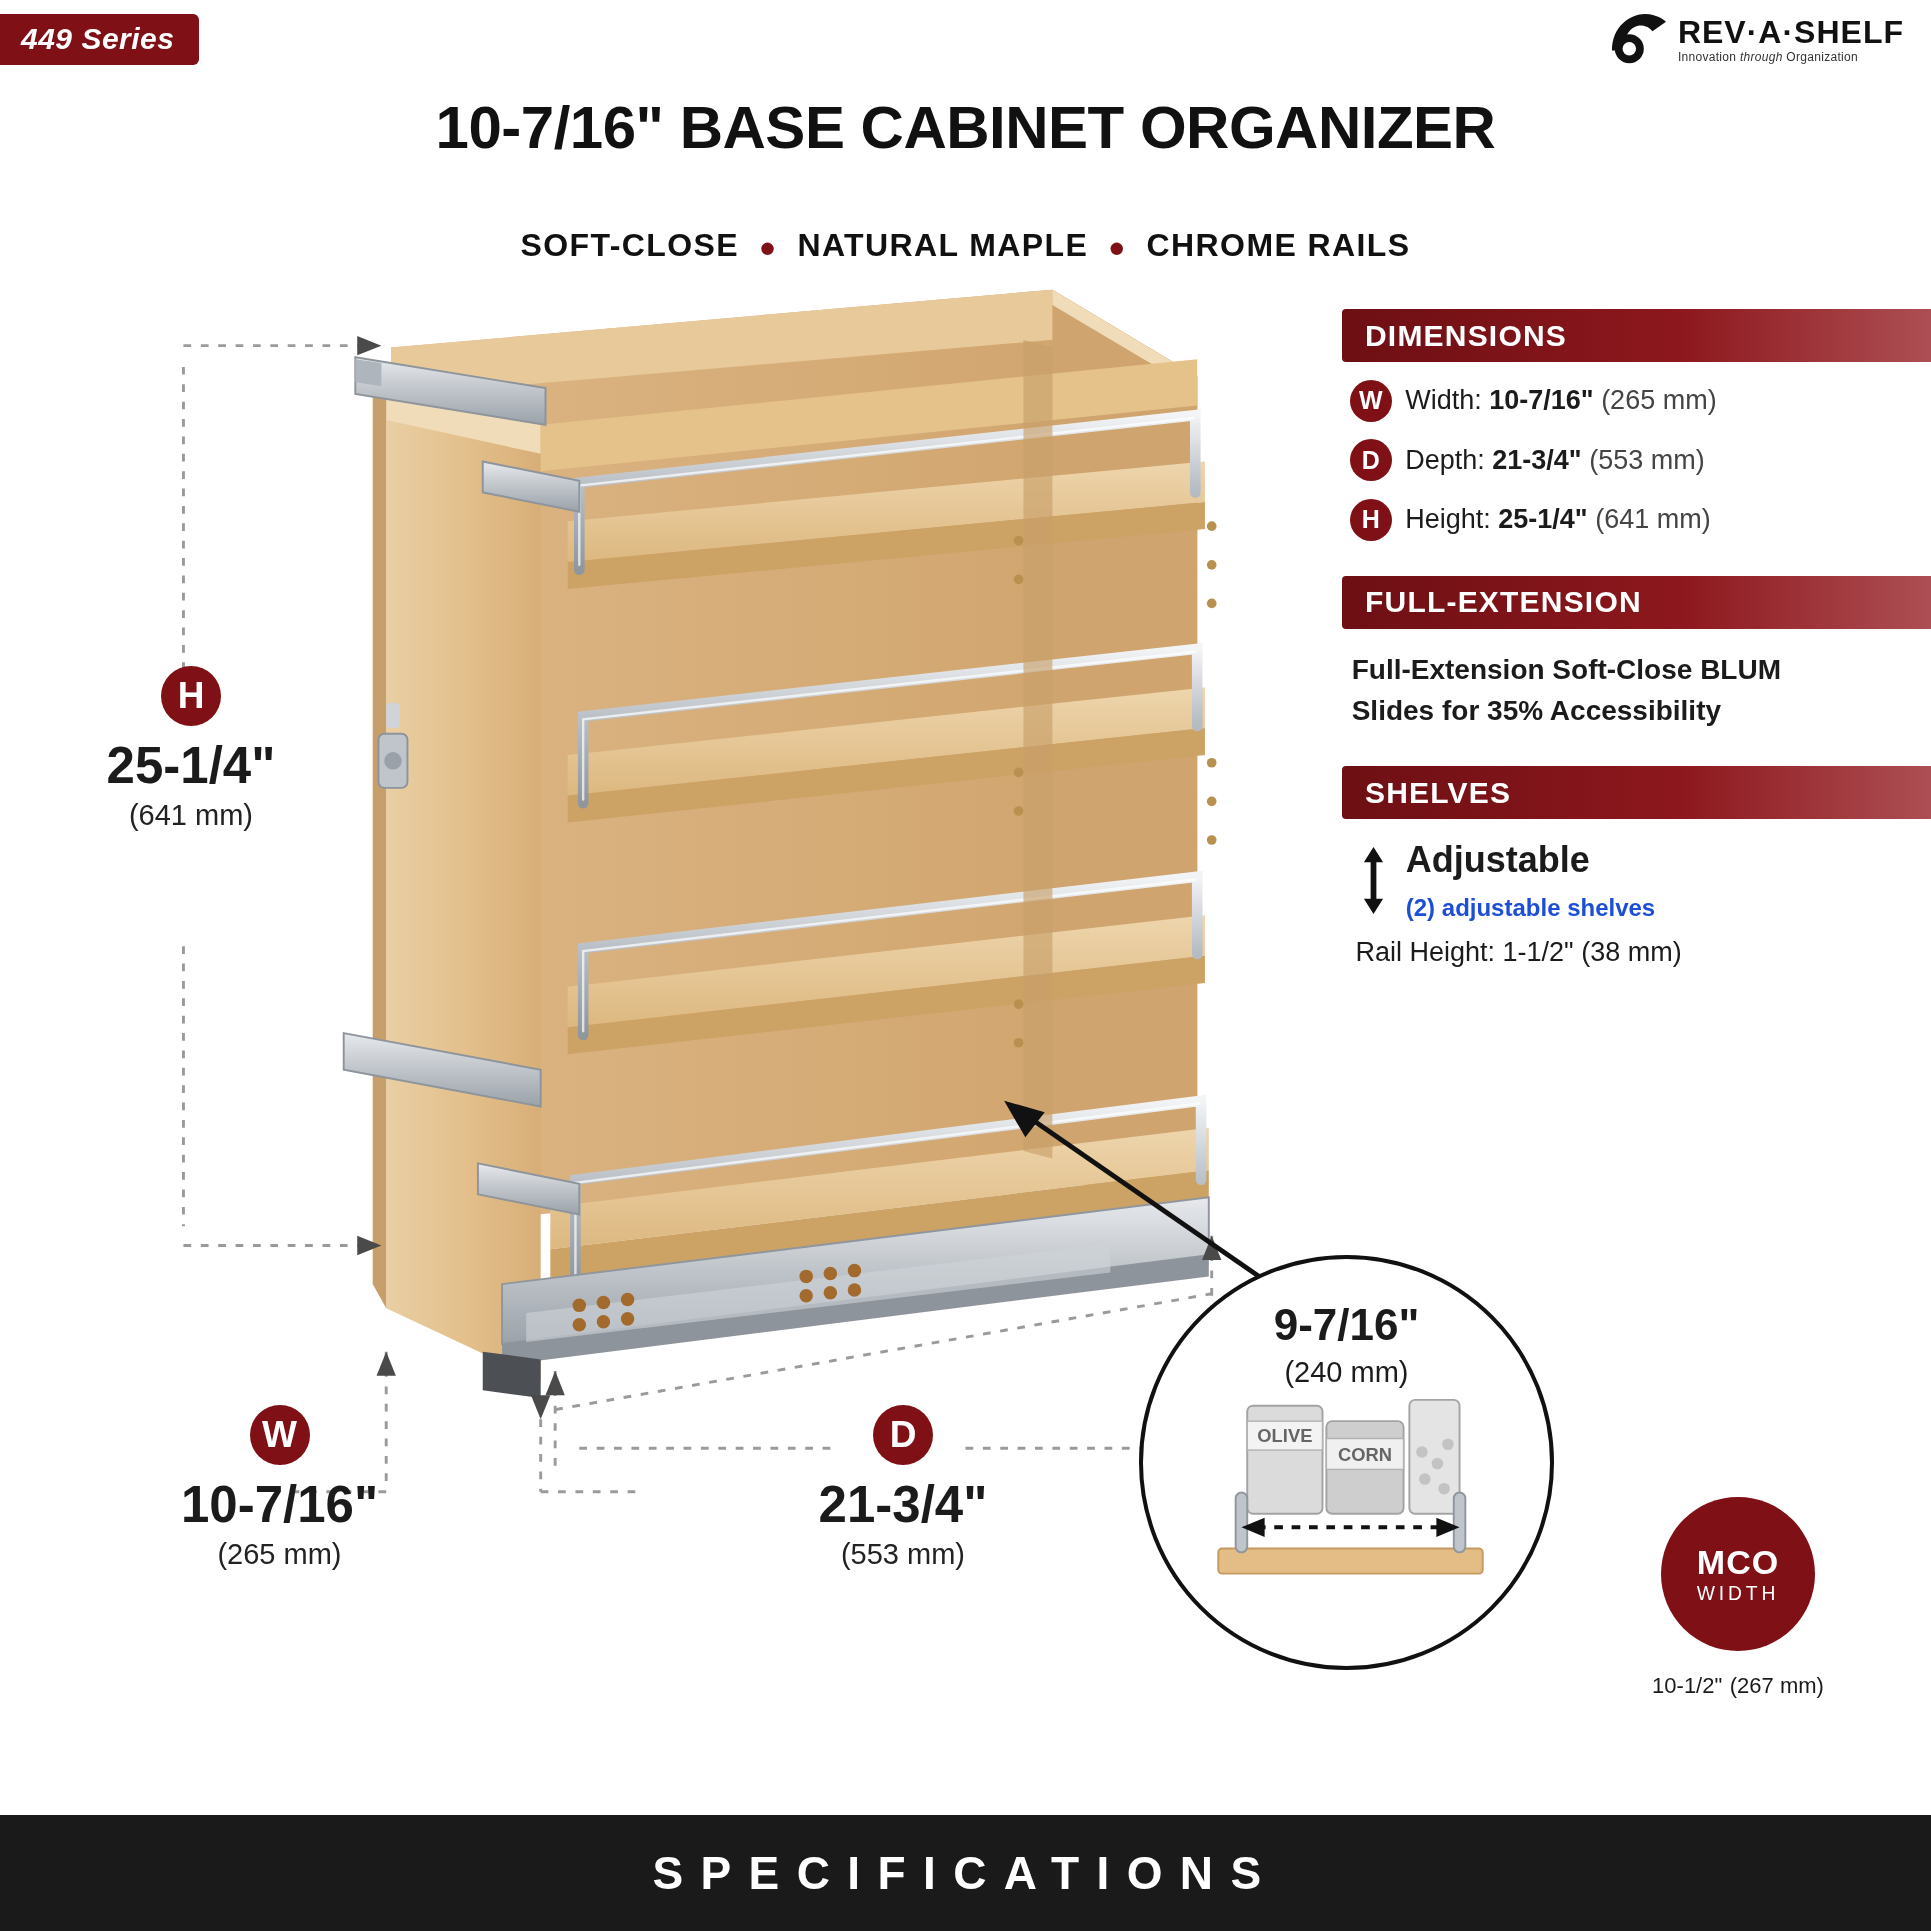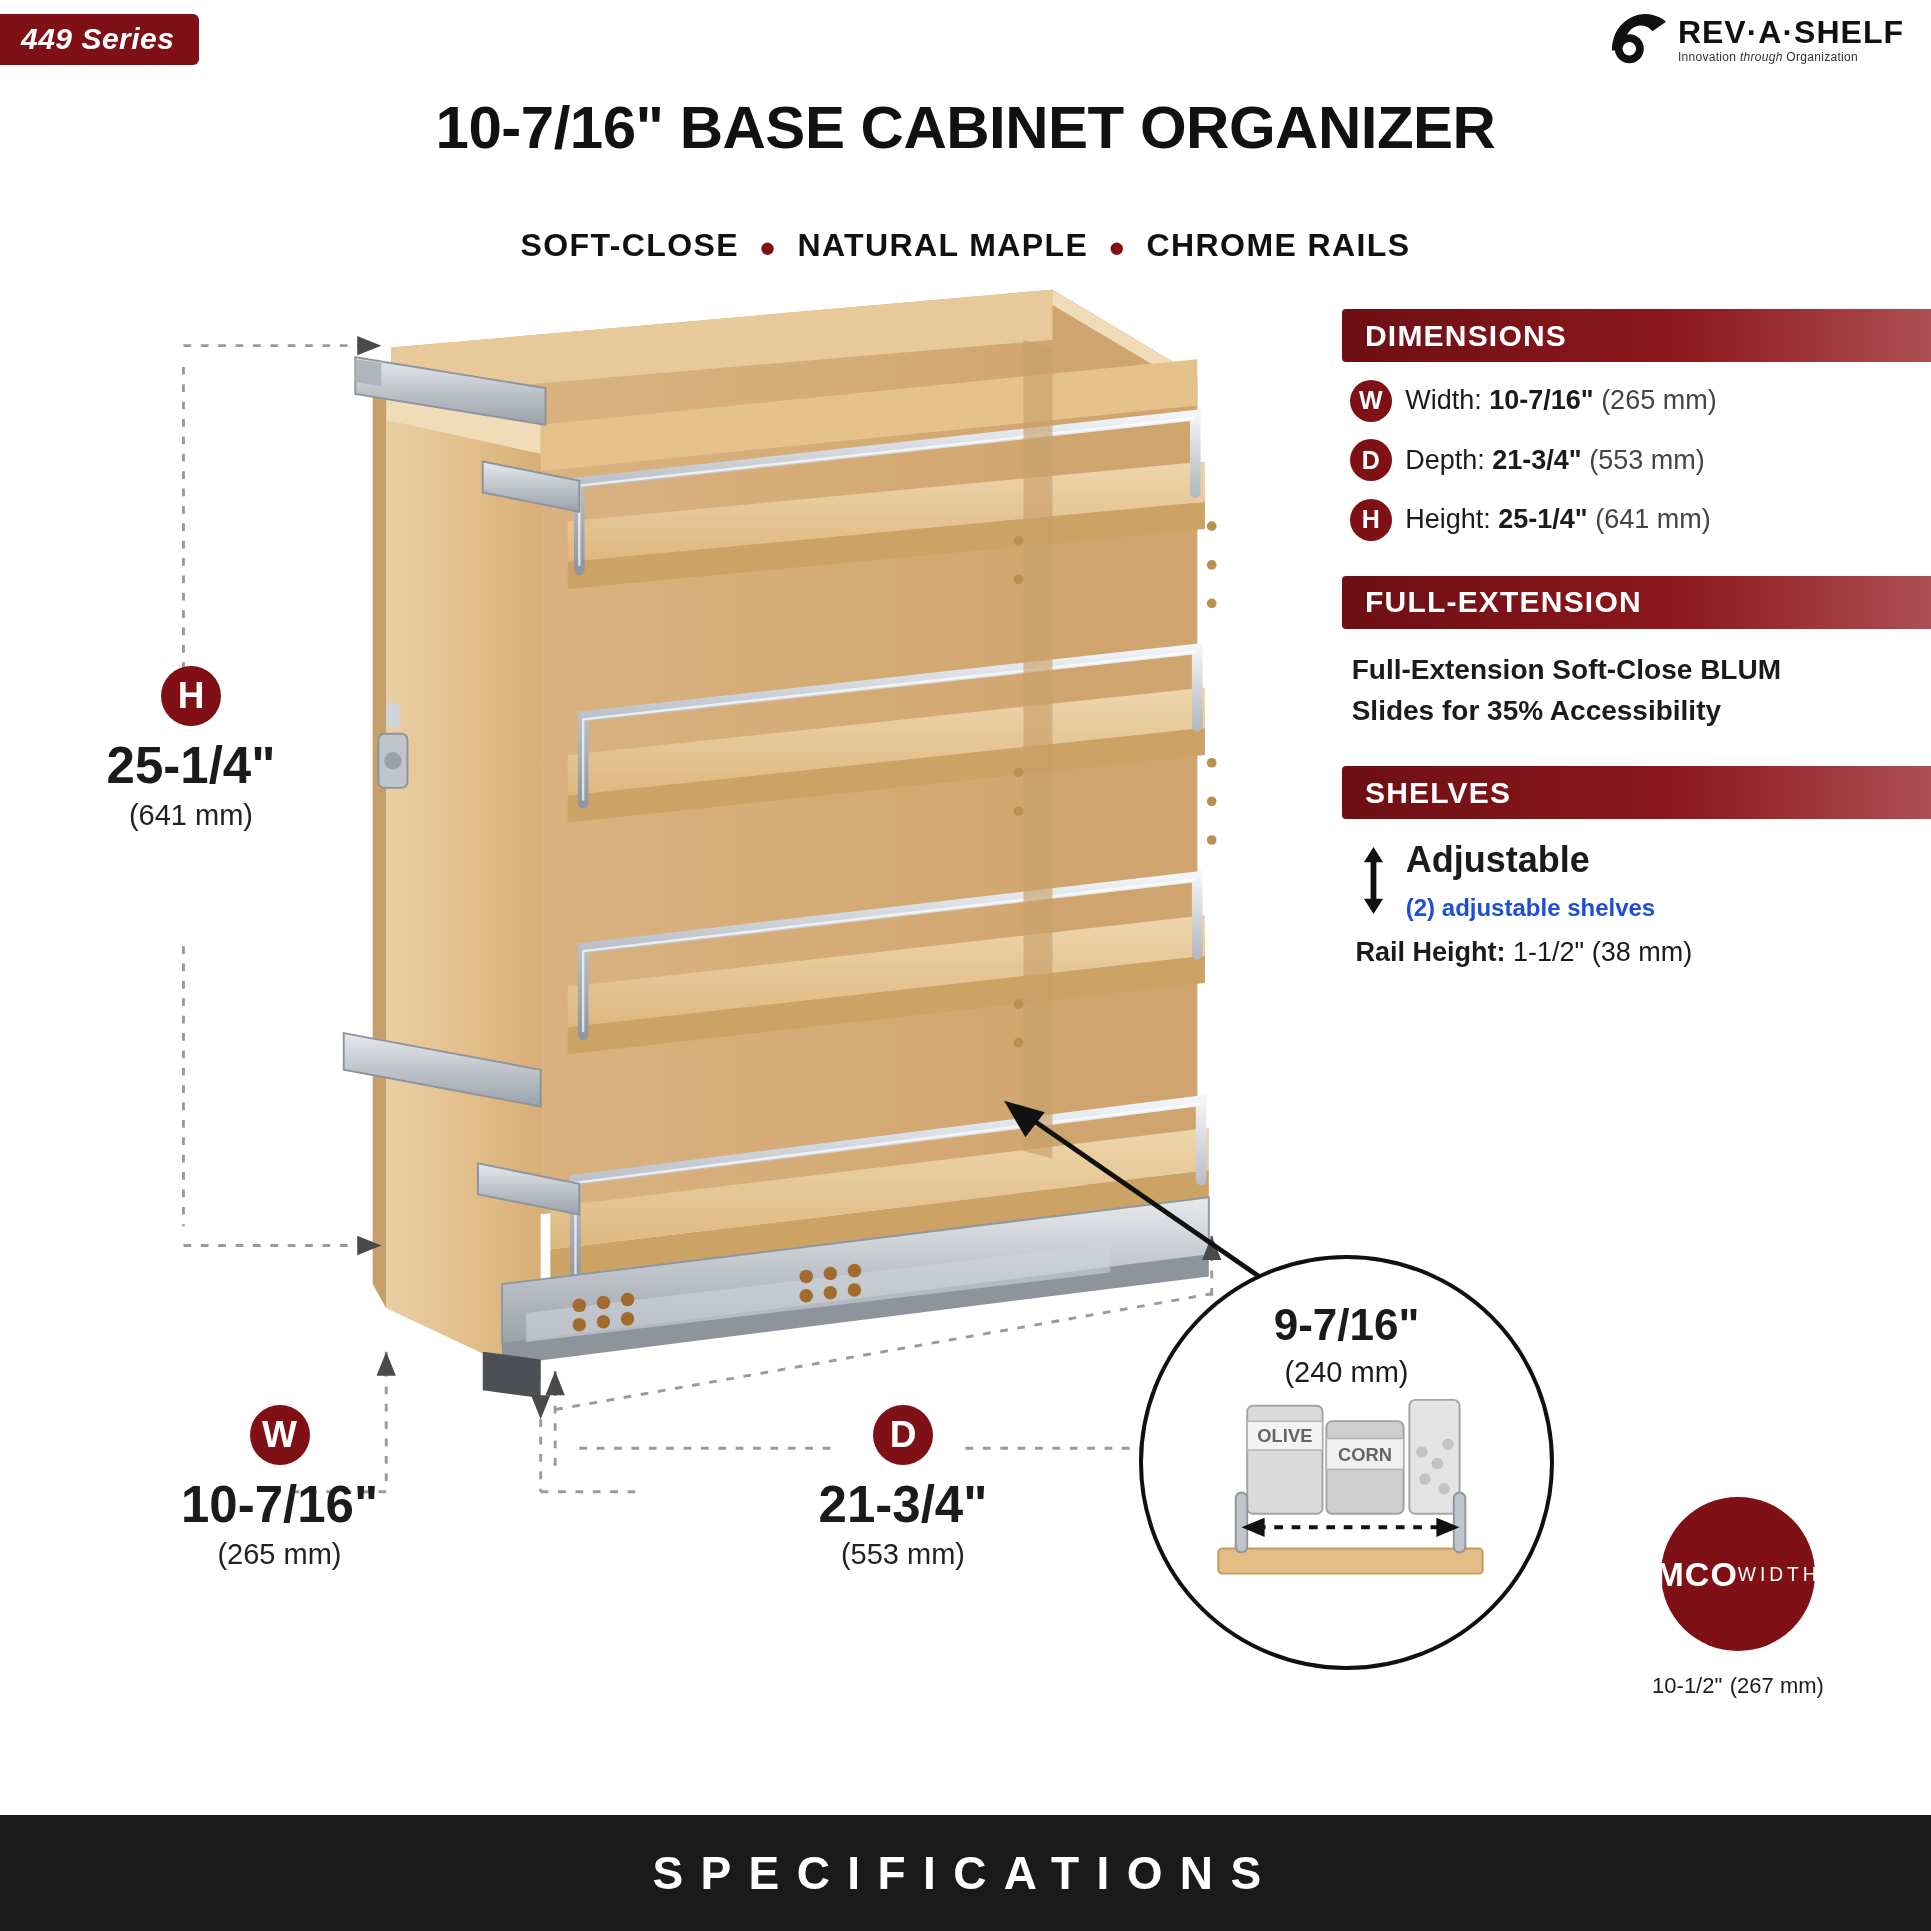--- a/index.html
+++ b/index.html
@@ -70,21 +70,21 @@
   .spectext b{ font-weight:bold; }
   .spectext .mm{ color:#444; }
 
   .block-text{ margin:21px 0 0 9.7px; font-size:28px; font-weight:bold; line-height:1.45; }
 
   .shelfrow{ display:flex; align-items:center; gap:15.4px; margin:19.3px 0 0 15.4px; }
   .arrows{ width:33px; display:flex; flex-direction:column; align-items:center; }
   .shelf-lines .l1{ font-weight:bold; font-size:36px; }
   .shelf-lines .l2{ font-size:24px; color:#1d4ed8; margin-top:13px;font-weight:bold; }
   .railheight{ margin:15.4px 0 0 13.5px; font-size:27px; }
-  .railheight b{ font-weight:bold;margin-top:27px; }
+  .railheight b{ font-weight:normal;margin-top:27px; }
 
   
   .dimcall{ position:absolute; text-align:center; }
   .dimcall .letter{
     width:60px;height:60px;border-radius:50%;
     background:#7e1016;color:#fff;font-weight:bold;font-size:37px;
     display:flex;align-items:center;justify-content:center;margin:0 auto;
   }
   .dimcall .big{ font-weight:bold; font-size:51px; margin-top:9.7px; white-space:nowrap; }
   .dimcall .small{ font-size:29px; margin-top:3.9px; color:#222; white-space:nowrap; }
@@ -96,21 +96,21 @@
     border:4.8px solid #111; background:#fff; overflow:hidden;
   }
   .inset .ins-big{ position:absolute; left:0; right:0; top:41px; text-align:center; font-size:44px; font-weight:bold; }
   .inset .ins-small{ position:absolute; left:0; right:0; top:97px; text-align:center; font-size:29px; }
 
   
   .mco-circle{
     position:absolute; left:1661px; top:1497px;
     width:154px;height:154px;border-radius:50%;
     background:#7e1016;color:#fff;text-align:center;
-    display:flex;flex-direction:row;align-items:center;justify-content:center;
+    display:flex;flex-direction:column;align-items:center;justify-content:center;
   }
   .mco-circle .m1{ font-size:34px; font-weight:bold; letter-spacing:1px; }
   .mco-circle .m2{ font-size:19.3px; letter-spacing:3.9px; margin-top:1.9px; }
   .mco-text{ position:absolute; left:1545px; top:1663px; width:386px; text-align:center; }
   .mco-text .t1{ font-size:27px; font-weight:bold; line-height:1.25; }
   .mco-text .t2{ font-size:27px; font-weight:bold; margin-top:5.8px; }
   .mco-text .t2 span{ font-weight:normal; font-size:22px; }
 
   
   .footer{

